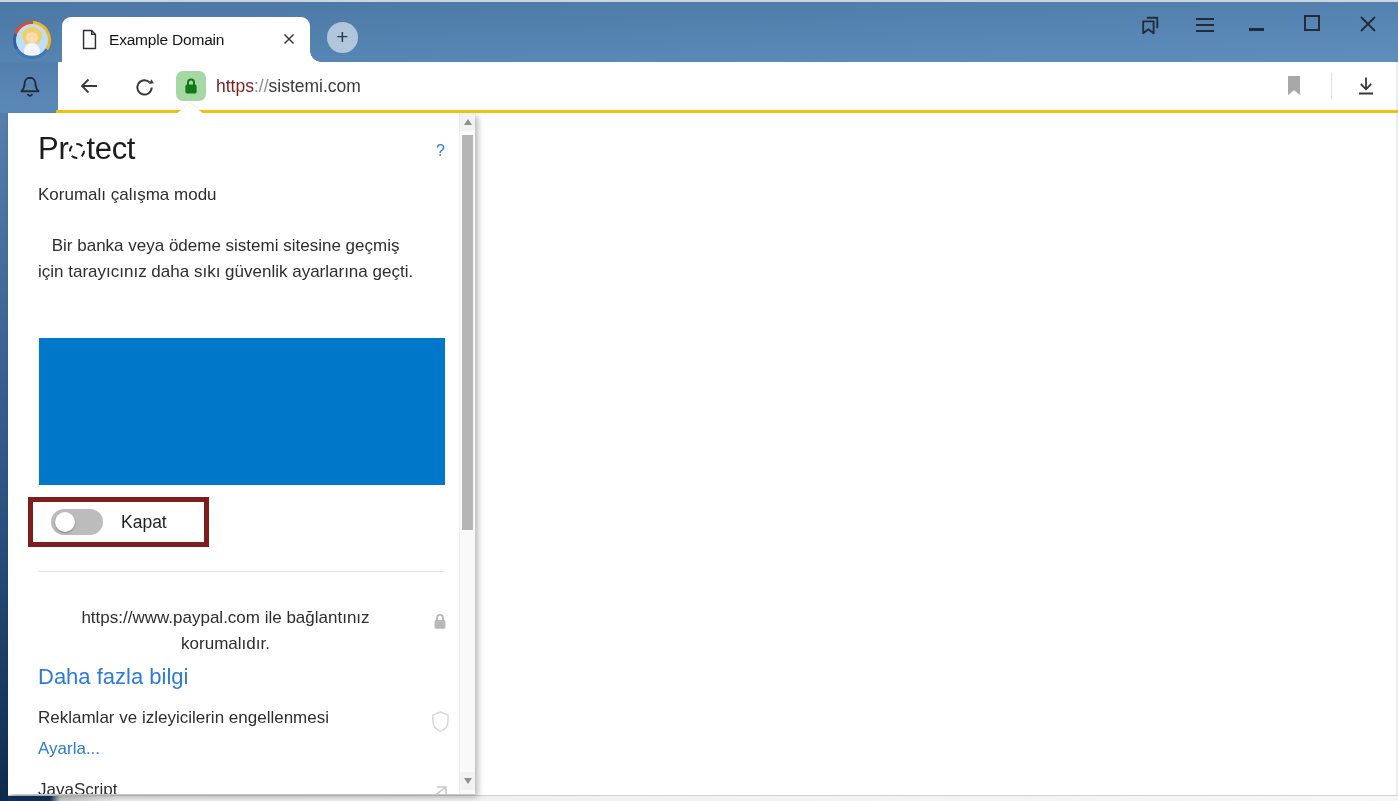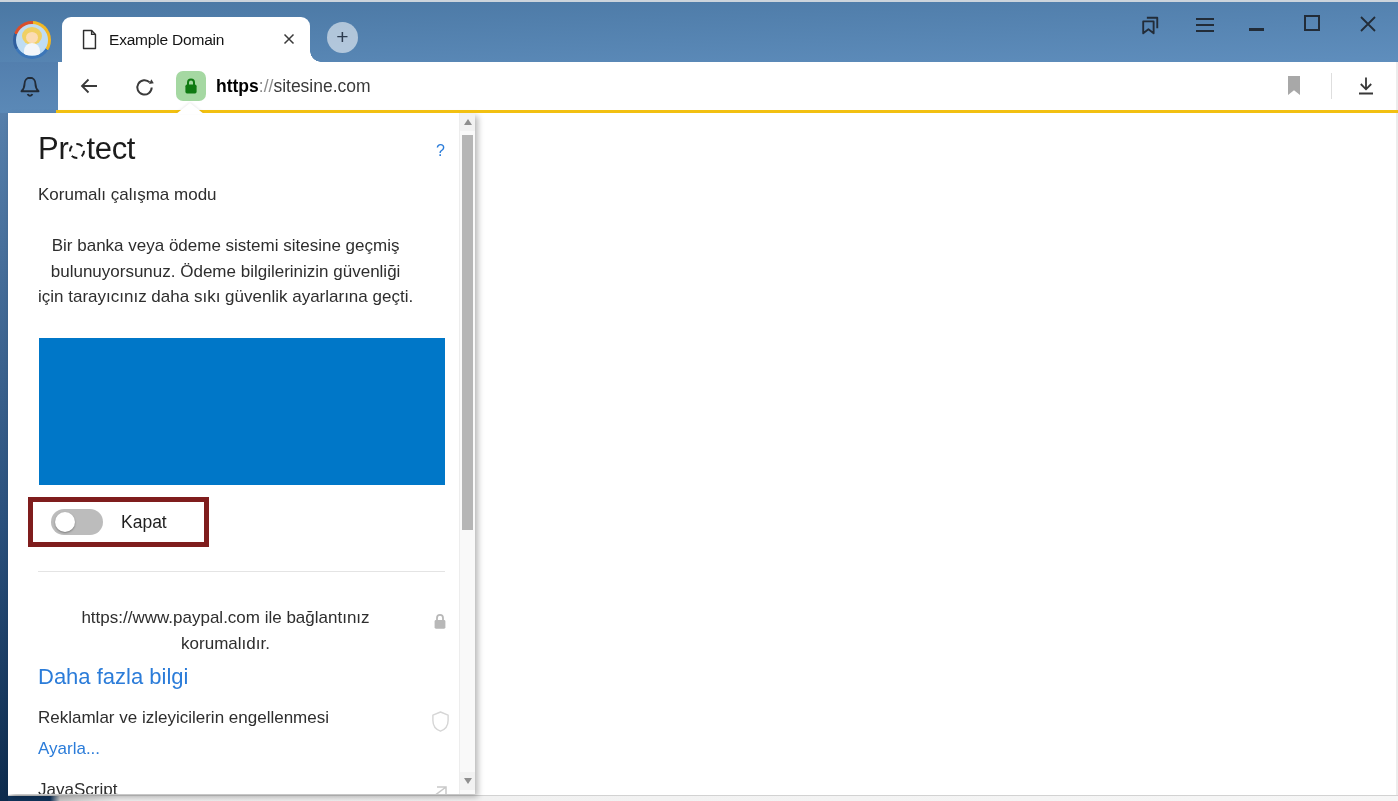--- a/index.html
+++ b/index.html
@@ -52,21 +52,21 @@
   .max-btn { left:1304px; top:15px; width:16px; height:16px; border:2px solid #222c38; }
   .close-btn { left:1358px; top:14px; }
 
   
   .toolbar { position:absolute; left:58px; top:62px; width:1340px; height:48px; background:#ffffff; }
   .back-icon { position:absolute; left:18px; top:11px; }
   .reload-icon { position:absolute; left:74px; top:12px; }
   .lock-badge { position:absolute; left:118px; top:9px; width:30px; height:30px; background:#a5d8a2; border-radius:7px; }
   .lock-badge svg { position:absolute; left:8px; top:6px; }
   .url { position:absolute; left:158px; top:0; height:48px; line-height:48px; font-size:17.5px; white-space:nowrap; }
-  .url .scheme { color:#000000;font-weight:bold; }
+  .url .scheme { color:#7f1d1d; }
   .url .sep { color:#8c8c8c; }
   .url .host { color:#3a3a3a; }
   .bm-icon { position:absolute; right:96px; top:13px; }
   .tool-sep { position:absolute; right:66px; top:11px; width:1px; height:26px; background:#dedede; }
   .dl-icon { position:absolute; right:20px; top:12px; }
 
   
   .yellow-line { position:absolute; left:56px; top:110px; width:1342px; height:3px; background:#f2c011; z-index:4; }
   .notch { position:absolute; left:176px; top:103px; width:0; height:0; z-index:5;
            border-left:14px solid transparent; border-right:14px solid transparent; border-bottom:11px solid #ffffff;
@@ -186,21 +186,21 @@
           <path d="M20.9 8.9 l-4.6 0.6 2.3 -4.4 Z" fill="#3a3a3a"></path>
         </svg>
     </span>
     <span class="lock-badge">
       <svg width="14" height="18" viewBox="0 0 14 18">
           <path d="M4 8 V5.4 a3 3 0 0 1 6 0 V8" fill="none" stroke="#0f7a12" stroke-width="2"></path>
           <rect x="1.4" y="7.6" width="11.2" height="8.8" rx="1.6" fill="#0f7a12"></rect>
         </svg>
     </span>
     <span class="url">
-      <span class="scheme">https</span><span class="sep">://</span><span class="host">sitesine.com</span>
+      <span class="scheme">https</span><span class="sep">://</span><span class="host">sistemi.com</span>
     </span>
     <span class="bm-icon">
       <svg width="16" height="21" viewBox="0 0 16 21">
           <path d="M2 1 H14 V20 L8 15.2 L2 20 Z" fill="#a8a8a8"></path>
         </svg>
     </span>
     <span class="tool-sep"></span>
     <span class="dl-icon">
       <svg width="24" height="24" viewBox="0 0 24 24">
           <path d="M12 3.5 V14.5 M6.8 10 L12 15.3 L17.2 10 M5 19.5 H19" fill="none" stroke="#383838" stroke-width="1.8"></path>
@@ -211,21 +211,20 @@
   <div class="yellow-line"></div>
   <div class="page-area"></div>
   <div class="notch"></div>
 
   <div class="panel">
     <div class="panel-title"><span>Pr</span><span class="logo-o"></span><span>tect</span></div>
     <div class="panel-help">?</div>
     <div class="panel-subtitle">Korumalı çalışma modu</div>
     <div class="panel-desc">
       <div>Bir banka veya ödeme sistemi sitesine geçmiş</div>
-      <div>bulunuyorsunuz. Ödeme bilgilerinizin güvenliği</div>
       <div>için tarayıcınız daha sıkı güvenlik ayarlarına geçti.</div>
     </div>
     <div class="blue-box"></div>
 
     <div class="highlight">
       <div class="toggle">
         <div class="knob"></div>
       </div>
       <div class="toggle-label">Kapat</div>
     </div>

